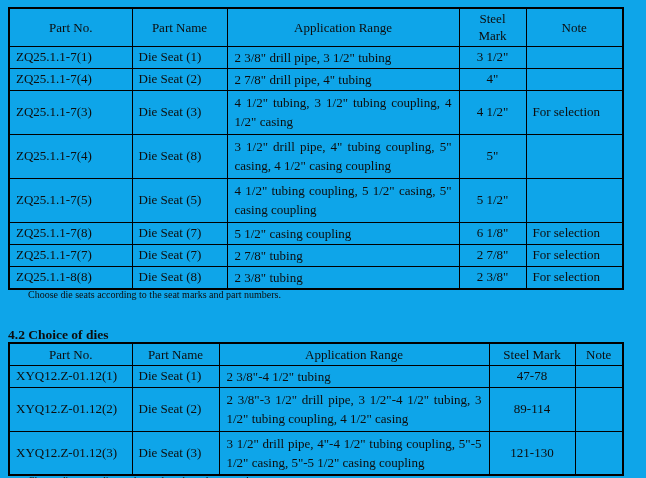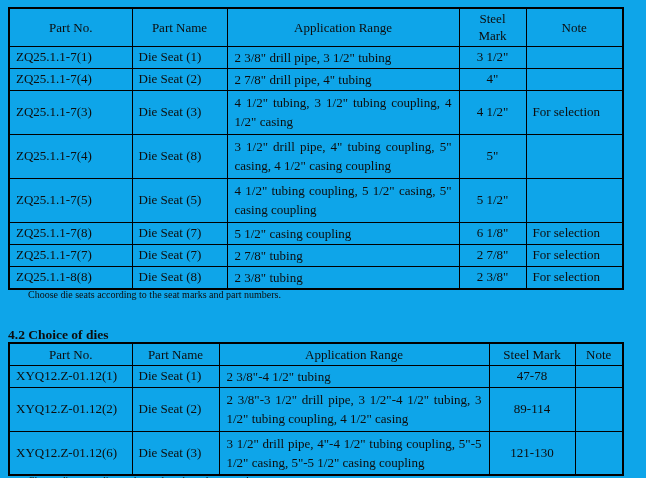--- a/index.html
+++ b/index.html
@@ -172,21 +172,21 @@
       <td class="c-note"></td>
     </tr>
     <tr class="h44">
       <td class="c-num">XYQ12.Z-01.12(2)</td>
       <td class="c-name">Die Seat (2)</td>
       <td class="c-range">2 3/8"-3 1/2" drill pipe, 3 1/2"-4 1/2" tubing, 3 1/2" tubing coupling, 4 1/2" casing</td>
       <td class="c-mark">89-114</td>
       <td class="c-note"></td>
     </tr>
     <tr class="h44">
-      <td class="c-num">XYQ12.Z-01.12(6)</td>
+      <td class="c-num">XYQ12.Z-01.12(3)</td>
       <td class="c-name">Die Seat (3)</td>
       <td class="c-range">3 1/2" drill pipe, 4"-4 1/2" tubing coupling, 5"-5 1/2" casing, 5"-5 1/2" casing coupling</td>
       <td class="c-mark">121-130</td>
       <td class="c-note"></td>
     </tr>
   </tbody>
     </table>
 
   <div class="footnote" id="footnote2">Choose dies according to the steel marks and part numbers.</div>
 

